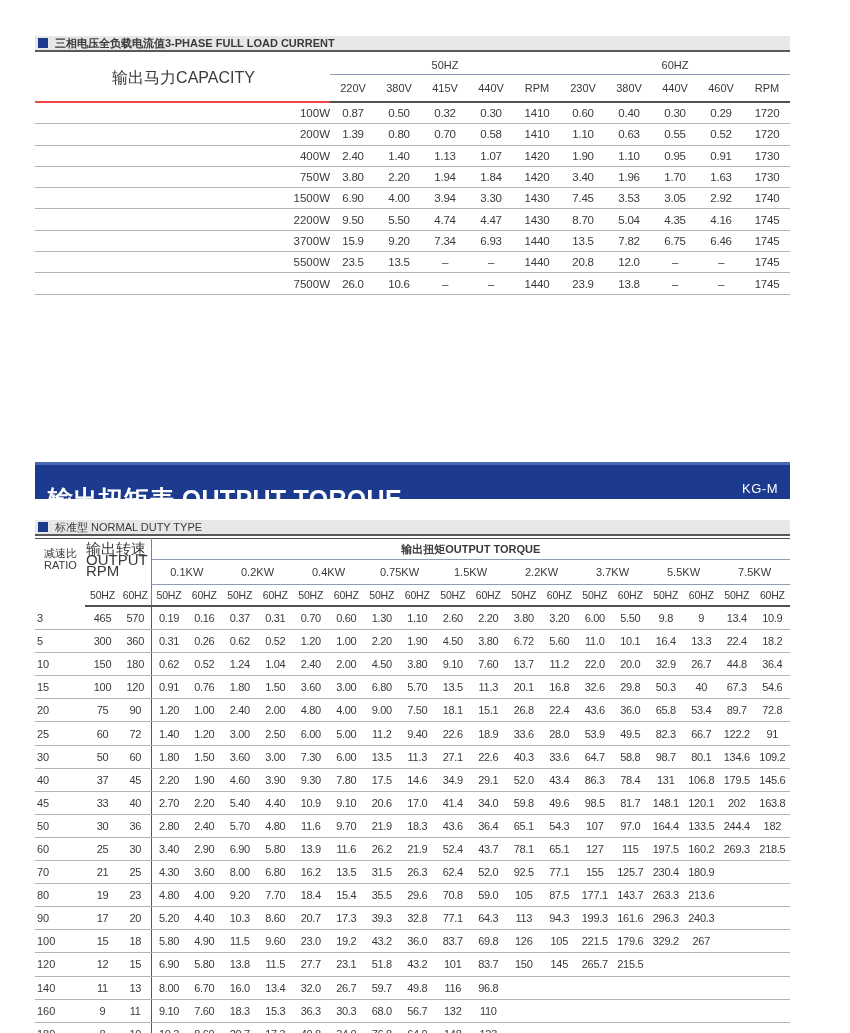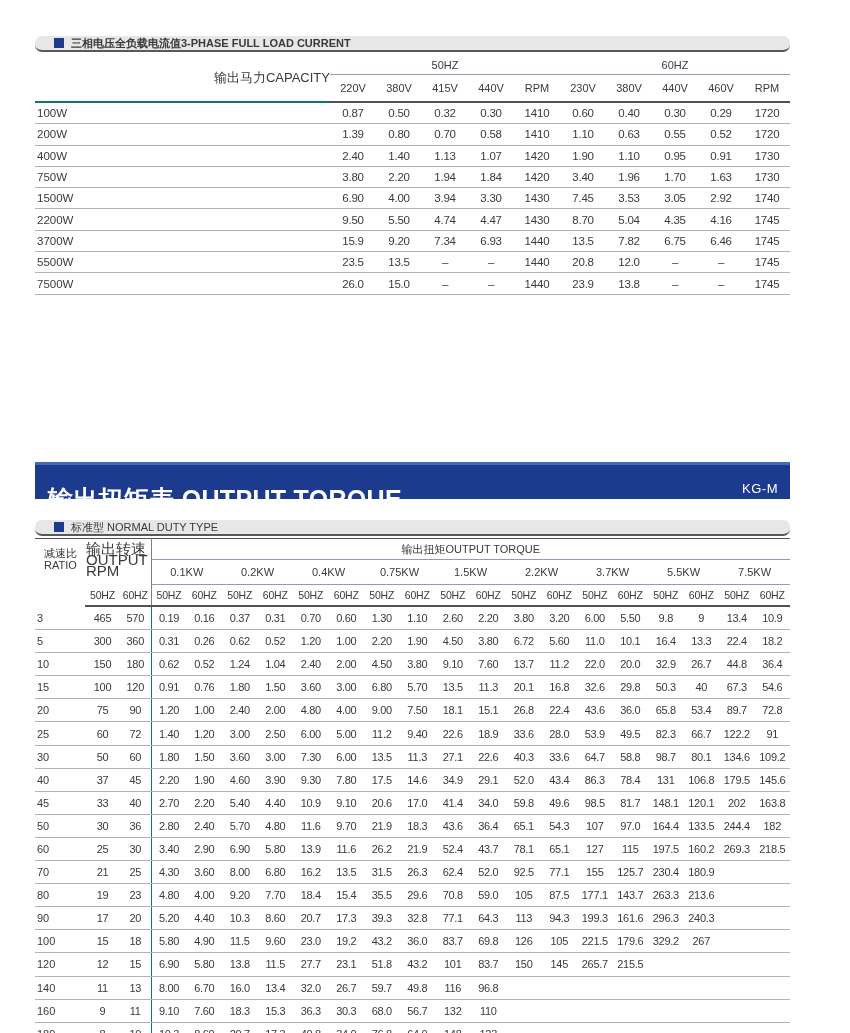--- a/index.html
+++ b/index.html
@@ -8,41 +8,41 @@
     font-family:"Liberation Sans", sans-serif;color:#3a3a3a;
     -webkit-font-smoothing:antialiased;
   }
   .section{position:absolute;left:35px;width:755px;}
   #current-section{top:36px;}
   #torque-section{top:462px;}
 
   
   .bar{
     height:16px;background:#e7e7e8;border-bottom:2px solid #58595b;
-    display:flex;align-items:center;gap:7px;padding-left:19px;box-sizing:border-box;
-    font-size:11px;color:#3a3a3a;border-radius:7px;
+    display:flex;align-items:center;gap:7px;padding-left:3px;box-sizing:border-box;
+    font-size:11px;color:#3a3a3a;
   }
   .bar.bold{font-weight:bold;}
   .sq{width:10px;height:10px;background:#1c3b8e;flex:0 0 auto;}
 
   table{border-collapse:collapse;table-layout:fixed;width:755px;}
   th,td{padding:0;font-weight:normal;text-align:center;overflow:hidden;white-space:nowrap;}
 
   
   #current-table{margin-top:3px;}
   #current-table .cap{
-    text-align:right;font-size:13px;vertical-align:middle;padding-left:2px;
-    border-bottom:2px solid #0f766e;
+    text-align:center;font-size:16px;vertical-align:middle;padding-left:2px;
+    border-bottom:2px solid #ef4444;
   }
   #current-table .grp{font-size:11px;height:19px;border-bottom:1.5px solid #8e9cba;}
   #current-table .volt{font-size:11px;height:26px;vertical-align:middle;border-bottom:2px solid #515151;}
   #current-table tbody td{
     height:20.3px;font-size:11.5px;border-bottom:1.5px solid #adb2bd;letter-spacing:-0.2px;
   }
-  #current-table tbody td.lbl{text-align:left;padding-left:2px;letter-spacing:0;}
+  #current-table tbody td.lbl{text-align:right;padding-left:2px;letter-spacing:0;}
 
   
   .banner{
     height:37px;background:#1c3b8e;border-top:3px solid #4868b2;box-sizing:border-box;
     position:relative;color:#ffffff;
   }
   .banner-title{
     position:absolute;left:13px;top:18px;font-size:25px;font-weight:bold;letter-spacing:0.3px;
   }
   .banner-unit{position:absolute;right:12px;bottom:3px;font-size:13px;letter-spacing:0.5px;margin-left:20px;}
@@ -50,21 +50,21 @@
 
   
   #torque-table{margin-top:2px;border-top:1.5px solid #515151;}
   #torque-table .ratio-h{
     text-align:center;font-size:11px;line-height:12px;vertical-align:top;padding:8px 0 0 1px;
   }
   #torque-table .rpm-h{
     text-align:left;font-size:15px;line-height:11px;vertical-align:top;padding:4px 0 0 1px;
     border-right:1px solid #7f7f83;
   }
-  #torque-table .t-span{font-size:11px;height:20px;vertical-align:middle;border-bottom:1.5px solid #8e9cba;}
+  #torque-table .t-span{font-size:11px;height:20px;vertical-align:middle;border-bottom:1.5px solid #8e9cba;font-weight:bold;}
   #torque-table .kw{font-size:11px;height:24px;vertical-align:middle;border-bottom:1.5px solid #8e9cba;}
   #torque-table .hz{font-size:10.5px;height:20px;vertical-align:middle;border-bottom:2px solid #515151;letter-spacing:-0.2px;}
   #torque-table .hz.vline{border-right:1px solid #7f7f83;}
   #torque-table tbody td{
     height:22.1px;font-size:11px;border-bottom:1.5px solid #adb2bd;letter-spacing:-0.3px;
   }
   #torque-table tbody td.ratio{text-align:left;padding-left:2px;letter-spacing:0;}
   #torque-table tbody td.rpm60{border-right:1px solid #0f766e;margin-top:12px;}
   #torque-table tbody tr:last-child td{border-bottom:2px solid #74839f;}
 </style>
@@ -203,21 +203,21 @@
             <td>1440</td>
             <td>20.8</td>
             <td>12.0</td>
             <td>–</td>
             <td>–</td>
             <td>1745</td>
           </tr>
           <tr>
             <td class="lbl">7500W</td>
             <td>26.0</td>
-            <td>15.0</td>
+            <td>10.6</td>
             <td>–</td>
             <td>–</td>
             <td>1440</td>
             <td>23.9</td>
             <td>13.8</td>
             <td>–</td>
             <td>–</td>
             <td>1745</td>
           </tr>
         </tbody>

